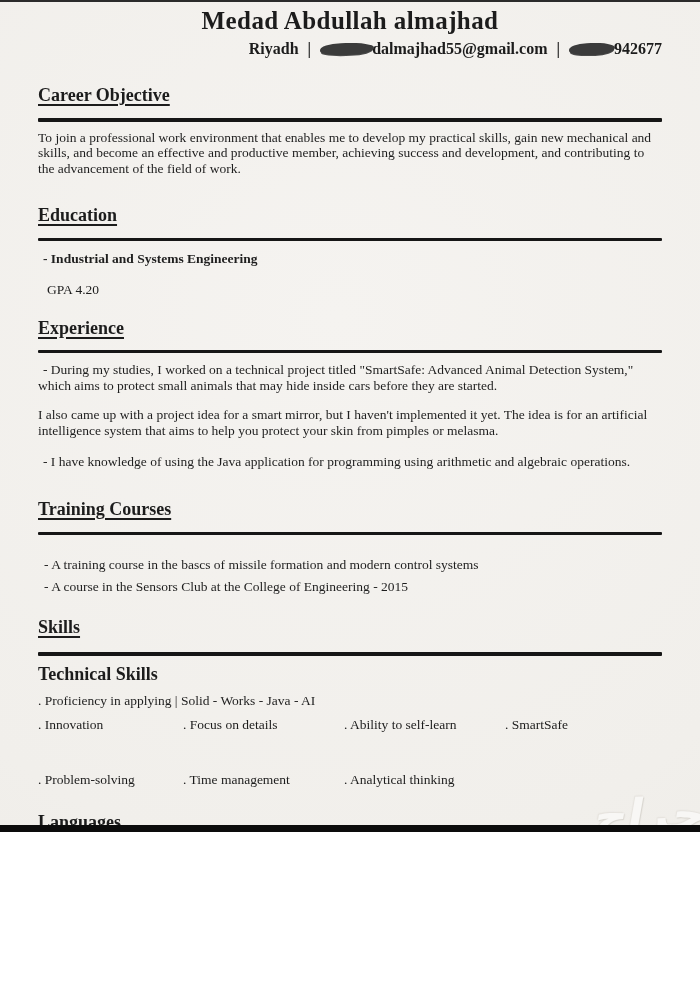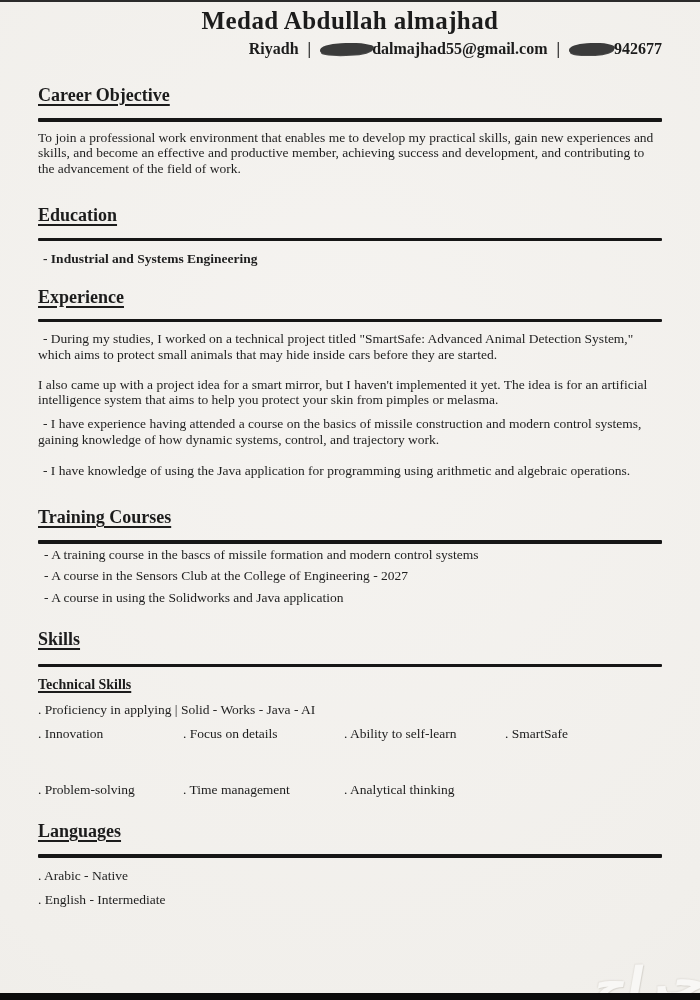--- a/index.html
+++ b/index.html
@@ -1,19 +1,19 @@
 <!DOCTYPE html>
 <html><head>
 <meta charset="utf-8">
 <style>
   * { margin:0; padding:0; box-sizing:border-box; }
   html,body { width:700px; }
   body { font-family:"Liberation Serif", serif; }
   .page{
-    position:relative; width:700px; height:1000px; overflow:hidden;
+    position:relative; width:700px; height:832px; overflow:hidden;
     background: radial-gradient(130% 110% at 48% 38%, #f5f3f0 0%, #f1efeb 60%, #eceae5 100%);
     color:#1c1c1c;
   }
   .top-edge{ position:absolute; top:0; left:0; width:100%; height:2px; background:#2b2b2b; }
   .bottom-edge{ position:absolute; bottom:0; left:0; width:100%; height:7px; background:#0c0c0c; z-index:3; }
   .content{ padding:6px 38px 0 38px; position:relative; z-index:2; }
 
   .name{ text-align:center; font-size:25px; font-weight:bold; letter-spacing:.4px; line-height:29px; }
   .contact{ text-align:right; font-size:16px; font-weight:bold; margin-top:4px; line-height:20px; white-space:nowrap; }
   .contact .sep{ margin:0 9px; }
@@ -47,27 +47,27 @@
 
   .edu-degree{ margin-top:10px; font-weight:bold; text-indent:5px; }
   .edu-line{ margin-top:15px; padding-left:9px; }
 
   .e0{ margin-top:9px; }
   .e1{ margin-top:14px; }
   .e2{ margin-top:9px; }
   .e3{ margin-top:8px; }
   .e4{ margin-top:15px; }
 
-  .t0{ margin-top:3px; text-indent:6px; }
+  .t0{ margin-top:22px; text-indent:6px; }
   .t1{ margin-top:6px; text-indent:6px; }
   .t2{ margin-top:6px; text-indent:6px; }
 
   .sub-title{
-    display:inline-block; margin-top:10px; font-size:14px; font-weight:bold; line-height:16px;
-    text-decoration:underline; text-decoration-thickness:1.5px; text-underline-offset:2px;
+    display:inline-block; margin-top:10px; font-size:18px; font-weight:bold; line-height:16px;
+    text-decoration-thickness:1.5px; text-underline-offset:2px;
   }
   .sub-title.personal{ margin-top:15px; }
   .tech-item{ margin-top:9px; }
   .pskills{
     display:grid; grid-template-columns:105px 121px 121px auto;
     margin-top:8px; font-size:13.5px; line-height:15.5px; row-gap:2px; column-gap:0;gap:40px;
   }
 
   .l0{ margin-top:10px; }
   .l1{ margin-top:9px; }
@@ -91,44 +91,43 @@
 
     <div class="name">Medad Abdullah almajhad</div>
 
     <div class="contact">
       <span>Riyadh</span><span class="sep">|</span><span class="scribble s-email"></span><span>dalmajhad55@gmail.com</span><span class="sep">|</span><span class="scribble s-phone"></span><span>942677</span>
     </div>
 
     <div class="sec" id="sec-objective">
       <div class="sec-title">Career Objective</div>
       <div class="rule"></div>
-      <div class="p obj-body">To join a professional work environment that enables me to develop my practical skills, gain new experiences and skills, and become an effective and productive member, achieving success and development, and contributing to the advancement of the field of work.</div>
+      <div class="p obj-body">To join a professional work environment that enables me to develop my practical skills, gain new mechanical and skills, and become an effective and productive member, achieving success and development, and contributing to the advancement of the field of work.</div>
     </div>
 
     <div class="sec" id="sec-education">
       <div class="sec-title">Education</div>
       <div class="rule"></div>
       <div class="p edu-degree">- Industrial and Systems Engineering</div>
+      <div class="p edu-line">GPA 4.20</div>
     </div>
 
     <div class="sec" id="sec-experience">
       <div class="sec-title">Experience</div>
       <div class="rule r-exp"></div>
       <div class="p e0 indent">- During my studies, I worked on a technical project titled "SmartSafe: Advanced Animal Detection System," which aims to protect small animals that may hide inside cars before they are started.</div>
       <div class="p e1">I also came up with a project idea for a smart mirror, but I haven't implemented it yet. The idea is for an artificial intelligence system that aims to help you protect your skin from pimples or melasma.</div>
-      <div class="p e3 indent">- I have experience having attended a course on the basics of missile construction and modern control systems, gaining knowledge of how dynamic systems, control, and trajectory work.</div>
       <div class="p e4 indent">- I have knowledge of using the Java application for programming using arithmetic and algebraic operations.</div>
     </div>
 
     <div class="sec" id="sec-training">
       <div class="sec-title">Training Courses</div>
       <div class="rule"></div>
       <div class="p t0">- A training course in the bascs of missile formation and modern control systems</div>
-      <div class="p t1">- A course in the Sensors Club at the College of Engineering - 2027</div>
-      <div class="p t2">- A course in using the Solidworks and Java application</div>
+      <div class="p t1">- A course in the Sensors Club at the College of Engineering - 2015</div>
     </div>
 
     <div class="sec" id="sec-skills">
       <div class="sec-title">Skills</div>
       <div class="rule r-skills"></div>
       <div>
         <div class="sub-title">Technical Skills</div>
       </div>
       <div class="p tech-item">. Proficiency in applying | Solid - Works - Java - AI</div>
       <div class="pskills">

